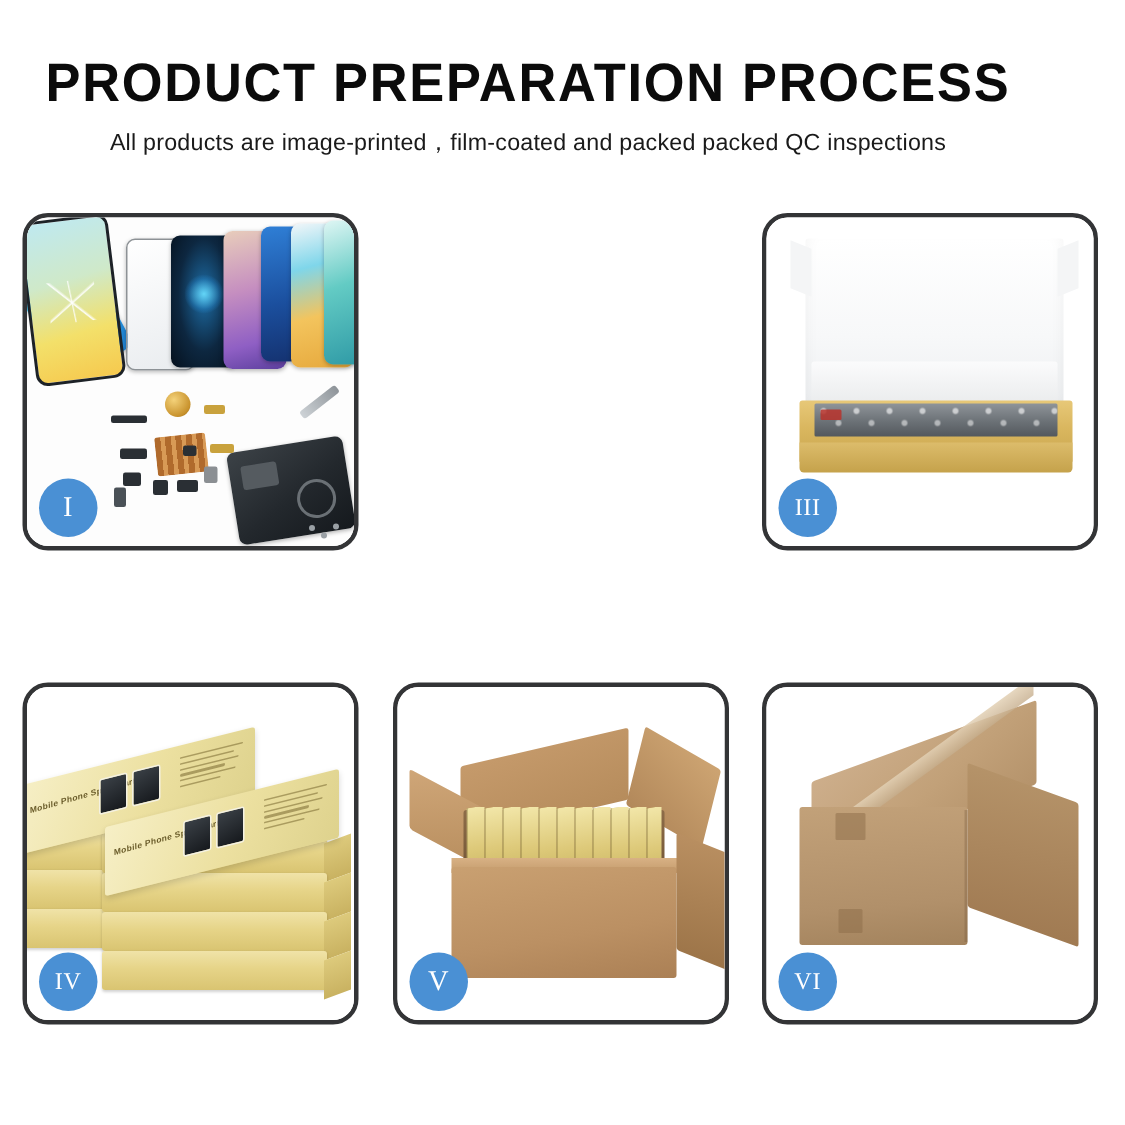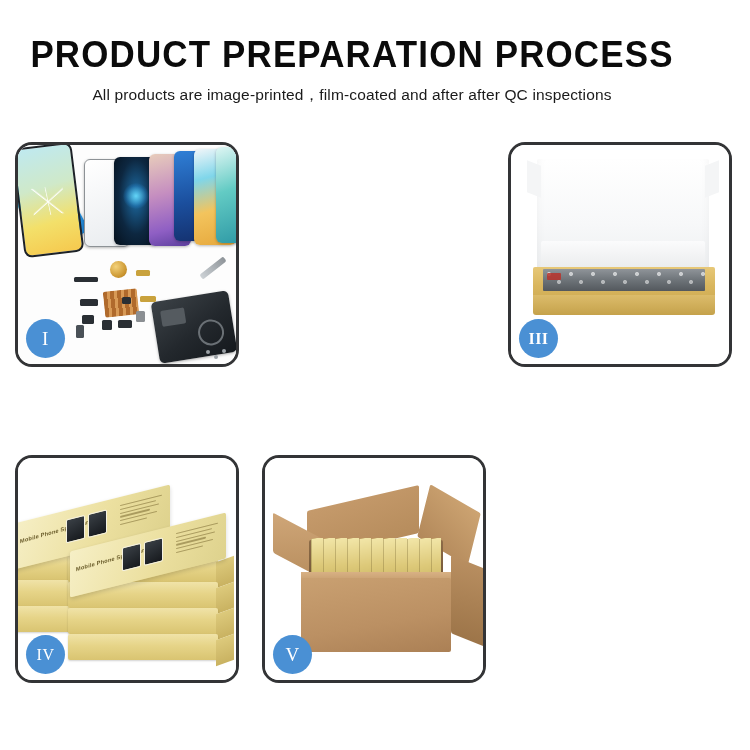--- a/index.html
+++ b/index.html
@@ -27,21 +27,21 @@
   .grid{position:absolute;left:15px;top:142px;width:725px;}
   .row{position:relative;height:225px;}
   .row2{margin-top:88px;height:228px;}
   .card{
     position:absolute;top:0;width:224px;height:100%;
     border:3px solid #333436;border-radius:17px;background:#ffffff;
     box-sizing:border-box;overflow:visible;
   }
   .card.c1{left:0;}
   .card.c2{left:247px;}
-  .card.c3{left:493px;font-weight:bold;}
+  .card.c3{left:493px;}
   .photo{
     position:absolute;inset:0;border-radius:14px;overflow:hidden;
     background:#fff;
   }
   .badge{
     position:absolute;left:8px;bottom:6px;width:39px;height:39px;
     border-radius:50%;background:#4a90d4;
     display:flex;align-items:center;justify-content:center;
     color:#fff;font-family:"Liberation Serif","DejaVu Serif",serif;
     font-size:19px;line-height:1;letter-spacing:.5px;
@@ -353,21 +353,21 @@
     background:rgba(120,92,62,.35);
   }
 </style>
 </head>
 <body>
 
 <div class="page">
 
   <div class="header">
     <div class="title">PRODUCT PREPARATION PROCESS</div>
-    <div class="subtitle">All products are image-printed，film-coated and after after QC inspections</div>
+    <div class="subtitle">All products are image-printed，film-coated and packed packed QC inspections</div>
   </div>
 
   <div class="grid">
 
     <div class="row">
 
       <div class="card c1">
         <div class="photo p1">
           <div class="scr scr-blue"></div>
           <div class="scr scr-white"></div>
@@ -496,16 +496,31 @@
                 <span style="left:120px"></span>
             </div>
             <div class="c5-lip"></div>
             <div class="c5-body"></div>
             <div class="c5-right"></div>
           </div>
         </div>
         <div class="badge">V</div>
       </div>
 
+      <div class="card c3">
+        <div class="photo p6">
+          <div class="c6">
+            <div class="c6-top">
+              <div class="c6-tape"></div>
+            </div>
+            <div class="c6-side"></div>
+            <div class="c6-front"></div>
+            <div class="c6-seam"></div>
+            <div class="c6-tab t1"></div>
+            <div class="c6-tab t2"></div>
+          </div>
+        </div>
+        <div class="badge wide">VI</div>
+      </div>
     </div>
 
   </div>
 </div>
 
 </body></html>

